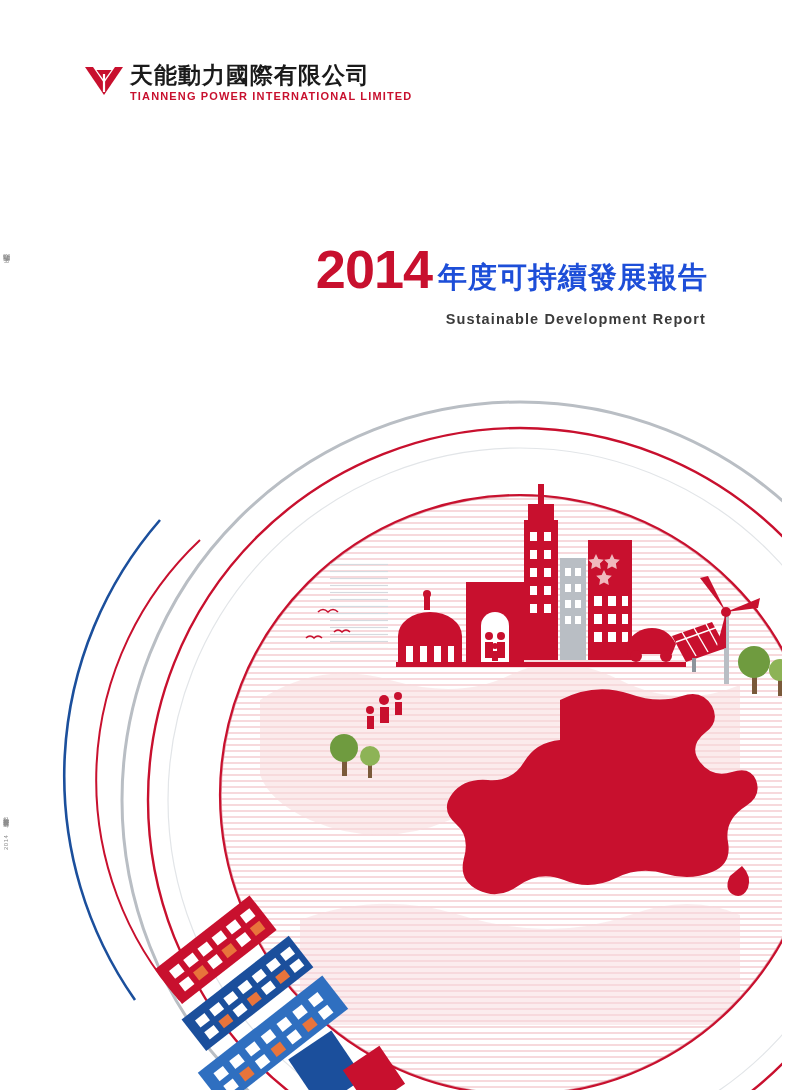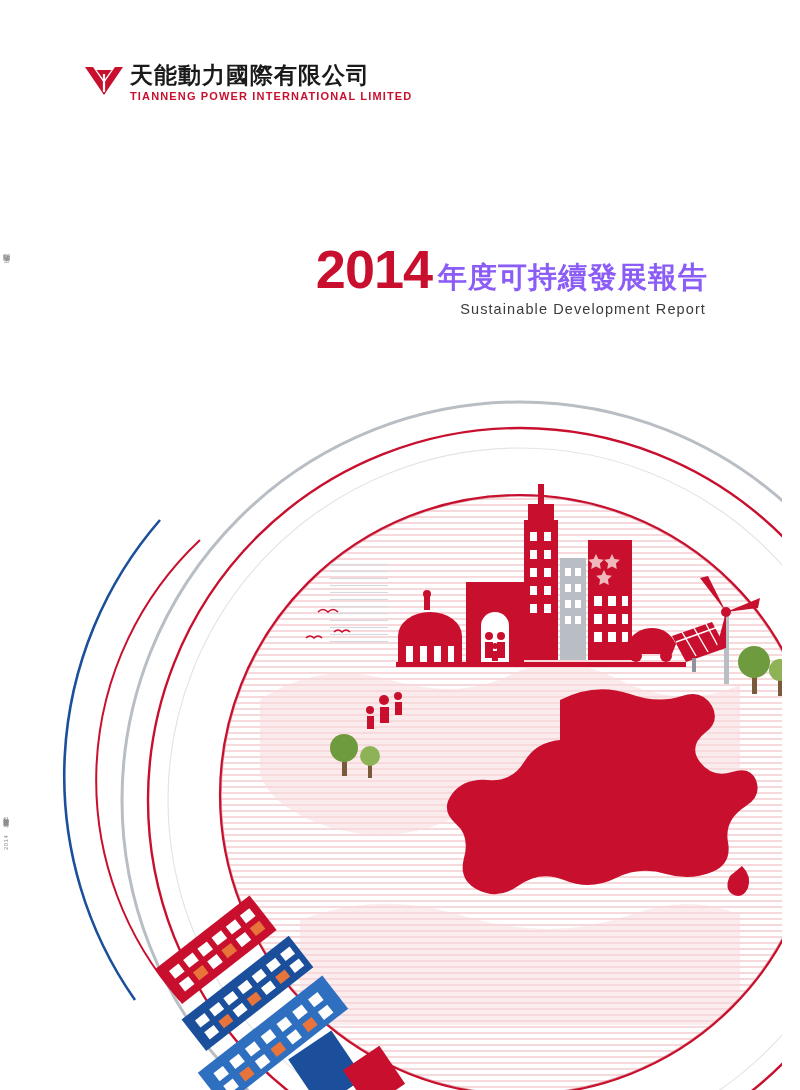--- a/index.html
+++ b/index.html
@@ -99,33 +99,34 @@
     font-weight: 700;
     color: #c8102e;
     line-height: 0.95;
     letter-spacing: -1px;
     margin-left: 42px;
   }
   .title-cn {
     font-family: "DejaVu Sans", "Liberation Sans", sans-serif;
     font-size: 29px;
     font-weight: 700;
-    color: #8b5cf6;
+    color: #1d4ed8;
     line-height: 1;
     letter-spacing: 1px;
     margin-left: 6px;
     padding-bottom: 3px;
   }
   .title-en {
     font-family: "Liberation Sans", sans-serif;
     font-size: 14.5px;
     color: #3b3b3b;
     letter-spacing: 1.1px;
-    margin-top: 6px;
+    margin-top: 16px;
     padding-right: 2px;
+    font-weight: bold;
   }
 
   
   .artwork {
     position: absolute;
     left: 0;
     top: 400px;
     width: 800px;
     height: 700px;
   }

